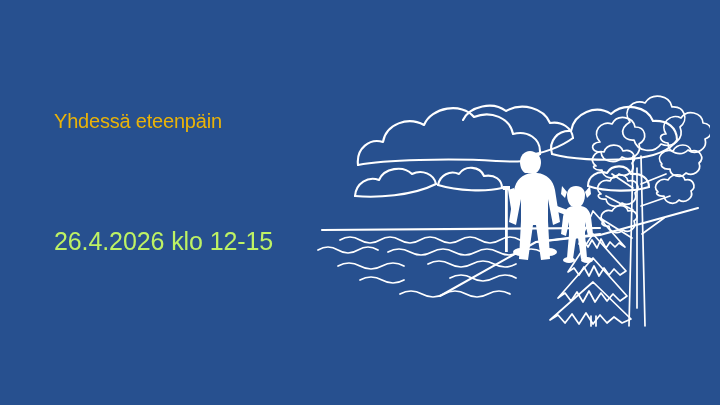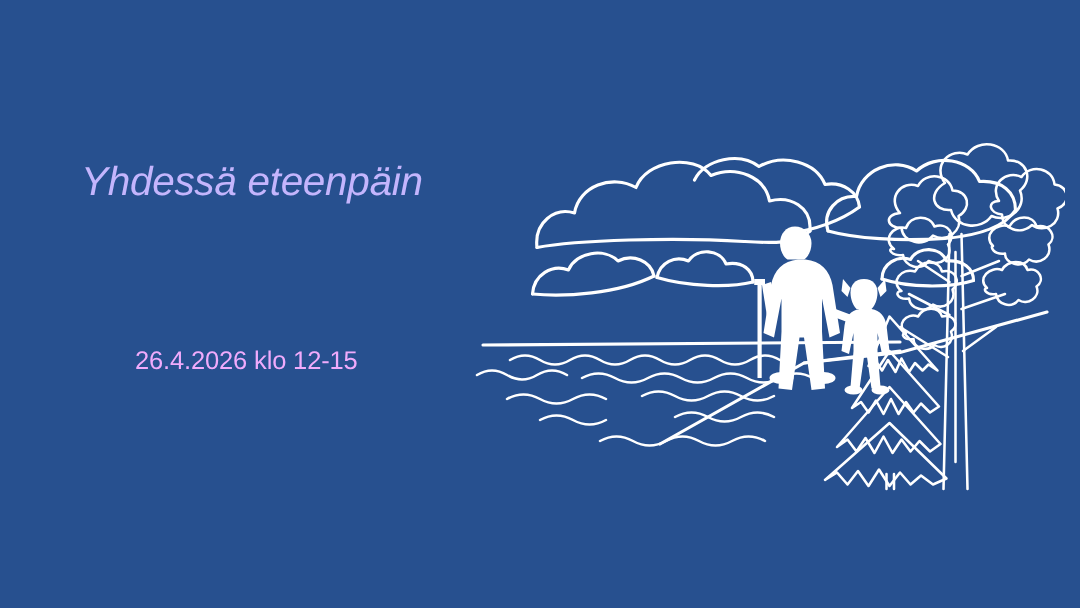--- a/index.html
+++ b/index.html
@@ -17,39 +17,37 @@
     font-family: "Liberation Sans", sans-serif;
     -webkit-font-smoothing: antialiased;
   }
   .text-block {
     position: absolute;
     left: 54px;
     top: 104px;
     width: 320px;
   }
   .title-line {
-    color: #c4b5fd;
-    font-size: 27px;
+    color: #eab308;
+    font-size: 20px;
     line-height: 35px;
     font-weight: 400;
     letter-spacing: -0.2px;
     white-space: nowrap;
-    font-style: italic;
   }
   .date-line {
     position: absolute;
     left: 54px;
     top: 228px;
-    color: #f0abfc;
-    font-size: 17px;
+    color: #bef264;
+    font-size: 25px;
     line-height: 26px;
     font-weight: 400;
     letter-spacing: -0.1px;
     white-space: nowrap;
-    margin-left: 36px;
   }
   .illustration {
     position: absolute;
     left: 300px;
     top: 58px;
     width: 410px;
     height: 270px;
   }
   .illustration svg {
     display: block;

